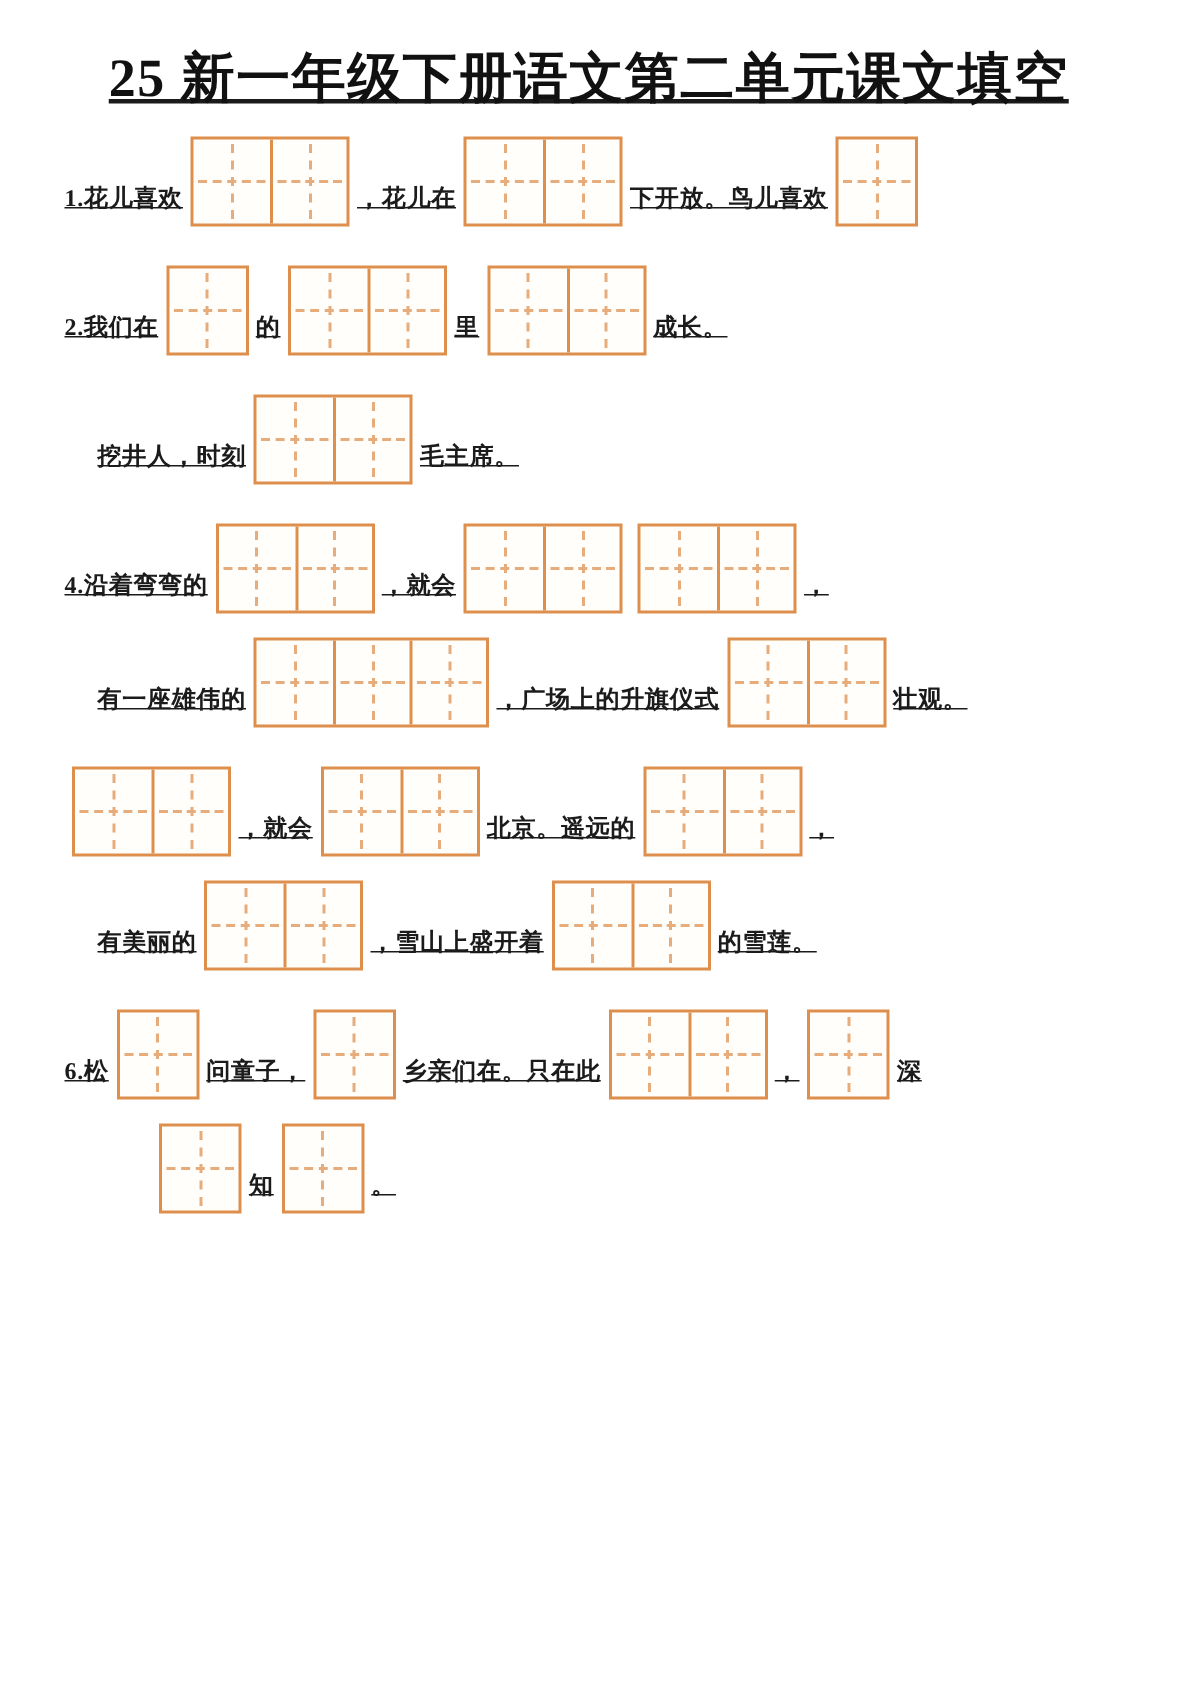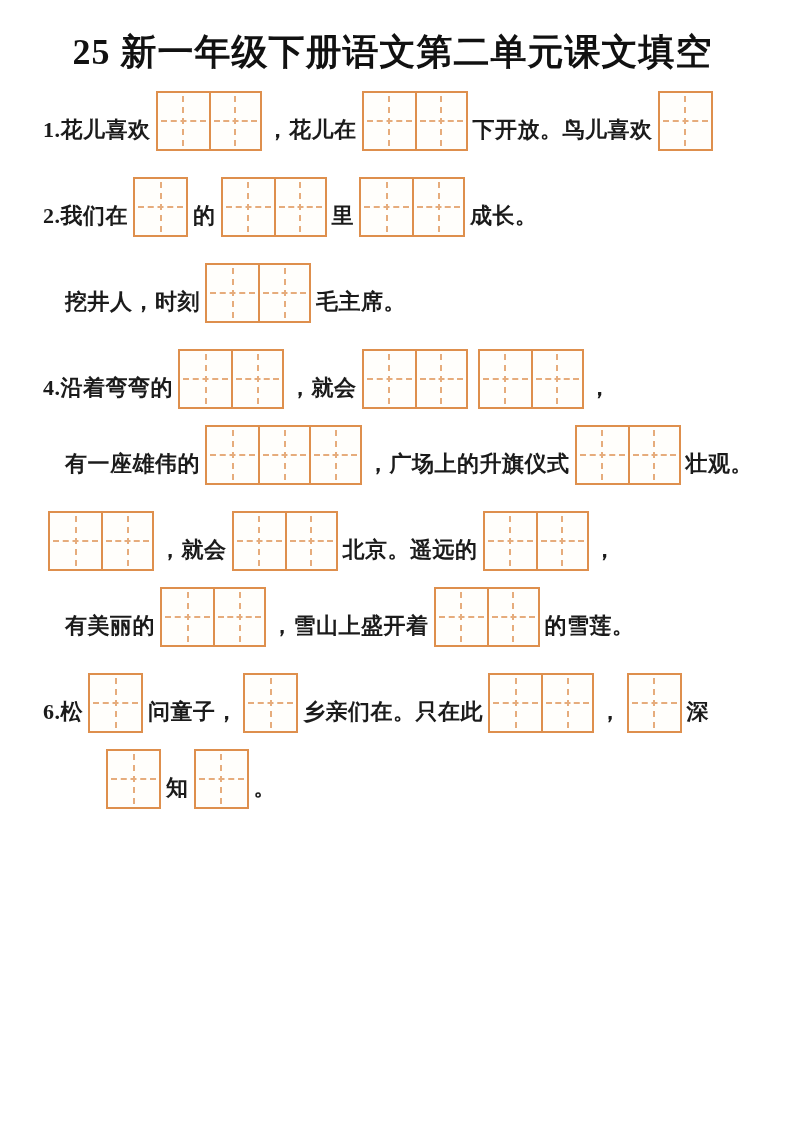--- a/index.html
+++ b/index.html
@@ -10,21 +10,21 @@
   }
   *{box-sizing:border-box;}
   html,body{margin:0;padding:0;}
   body{
     width:793px;height:1122px;
     background:var(--bg);
     color:var(--ink);
     font-family:"Liberation Serif","DejaVu Serif",serif;
     overflow:hidden;
   }
-  .page{width:793px;height:833px;padding:26px 8px 0 0;}
+  .page{width:793px;height:833px;padding:26px 8px 0 0;text-decoration:underline;}
   .title{
     text-align:center;
     font-size:36px;
     font-weight:700;
     letter-spacing:1px;
     margin:2px 0 14px 0;
     color:#111;
   }
   .instruction{
     font-size:24px;
@@ -39,21 +39,21 @@
     display:flex;
     align-items:flex-end;
     flex-wrap:nowrap;
     margin-top:16px;
   }
   .line:first-child{margin-top:0;}
   .indent-0{padding-left:0;}
   .indent-1{padding-left:22px;}
   .indent-2{padding-left:58px;}
   .seg-text{
-    font-size:22px;
+    font-size:16px;
     font-weight:600;
     letter-spacing:0.5px;
     line-height:1.15;
     padding-bottom:9px;
     white-space:pre;
     flex:none;
   }
   .box-group{
     display:inline-flex;
     flex:none;

